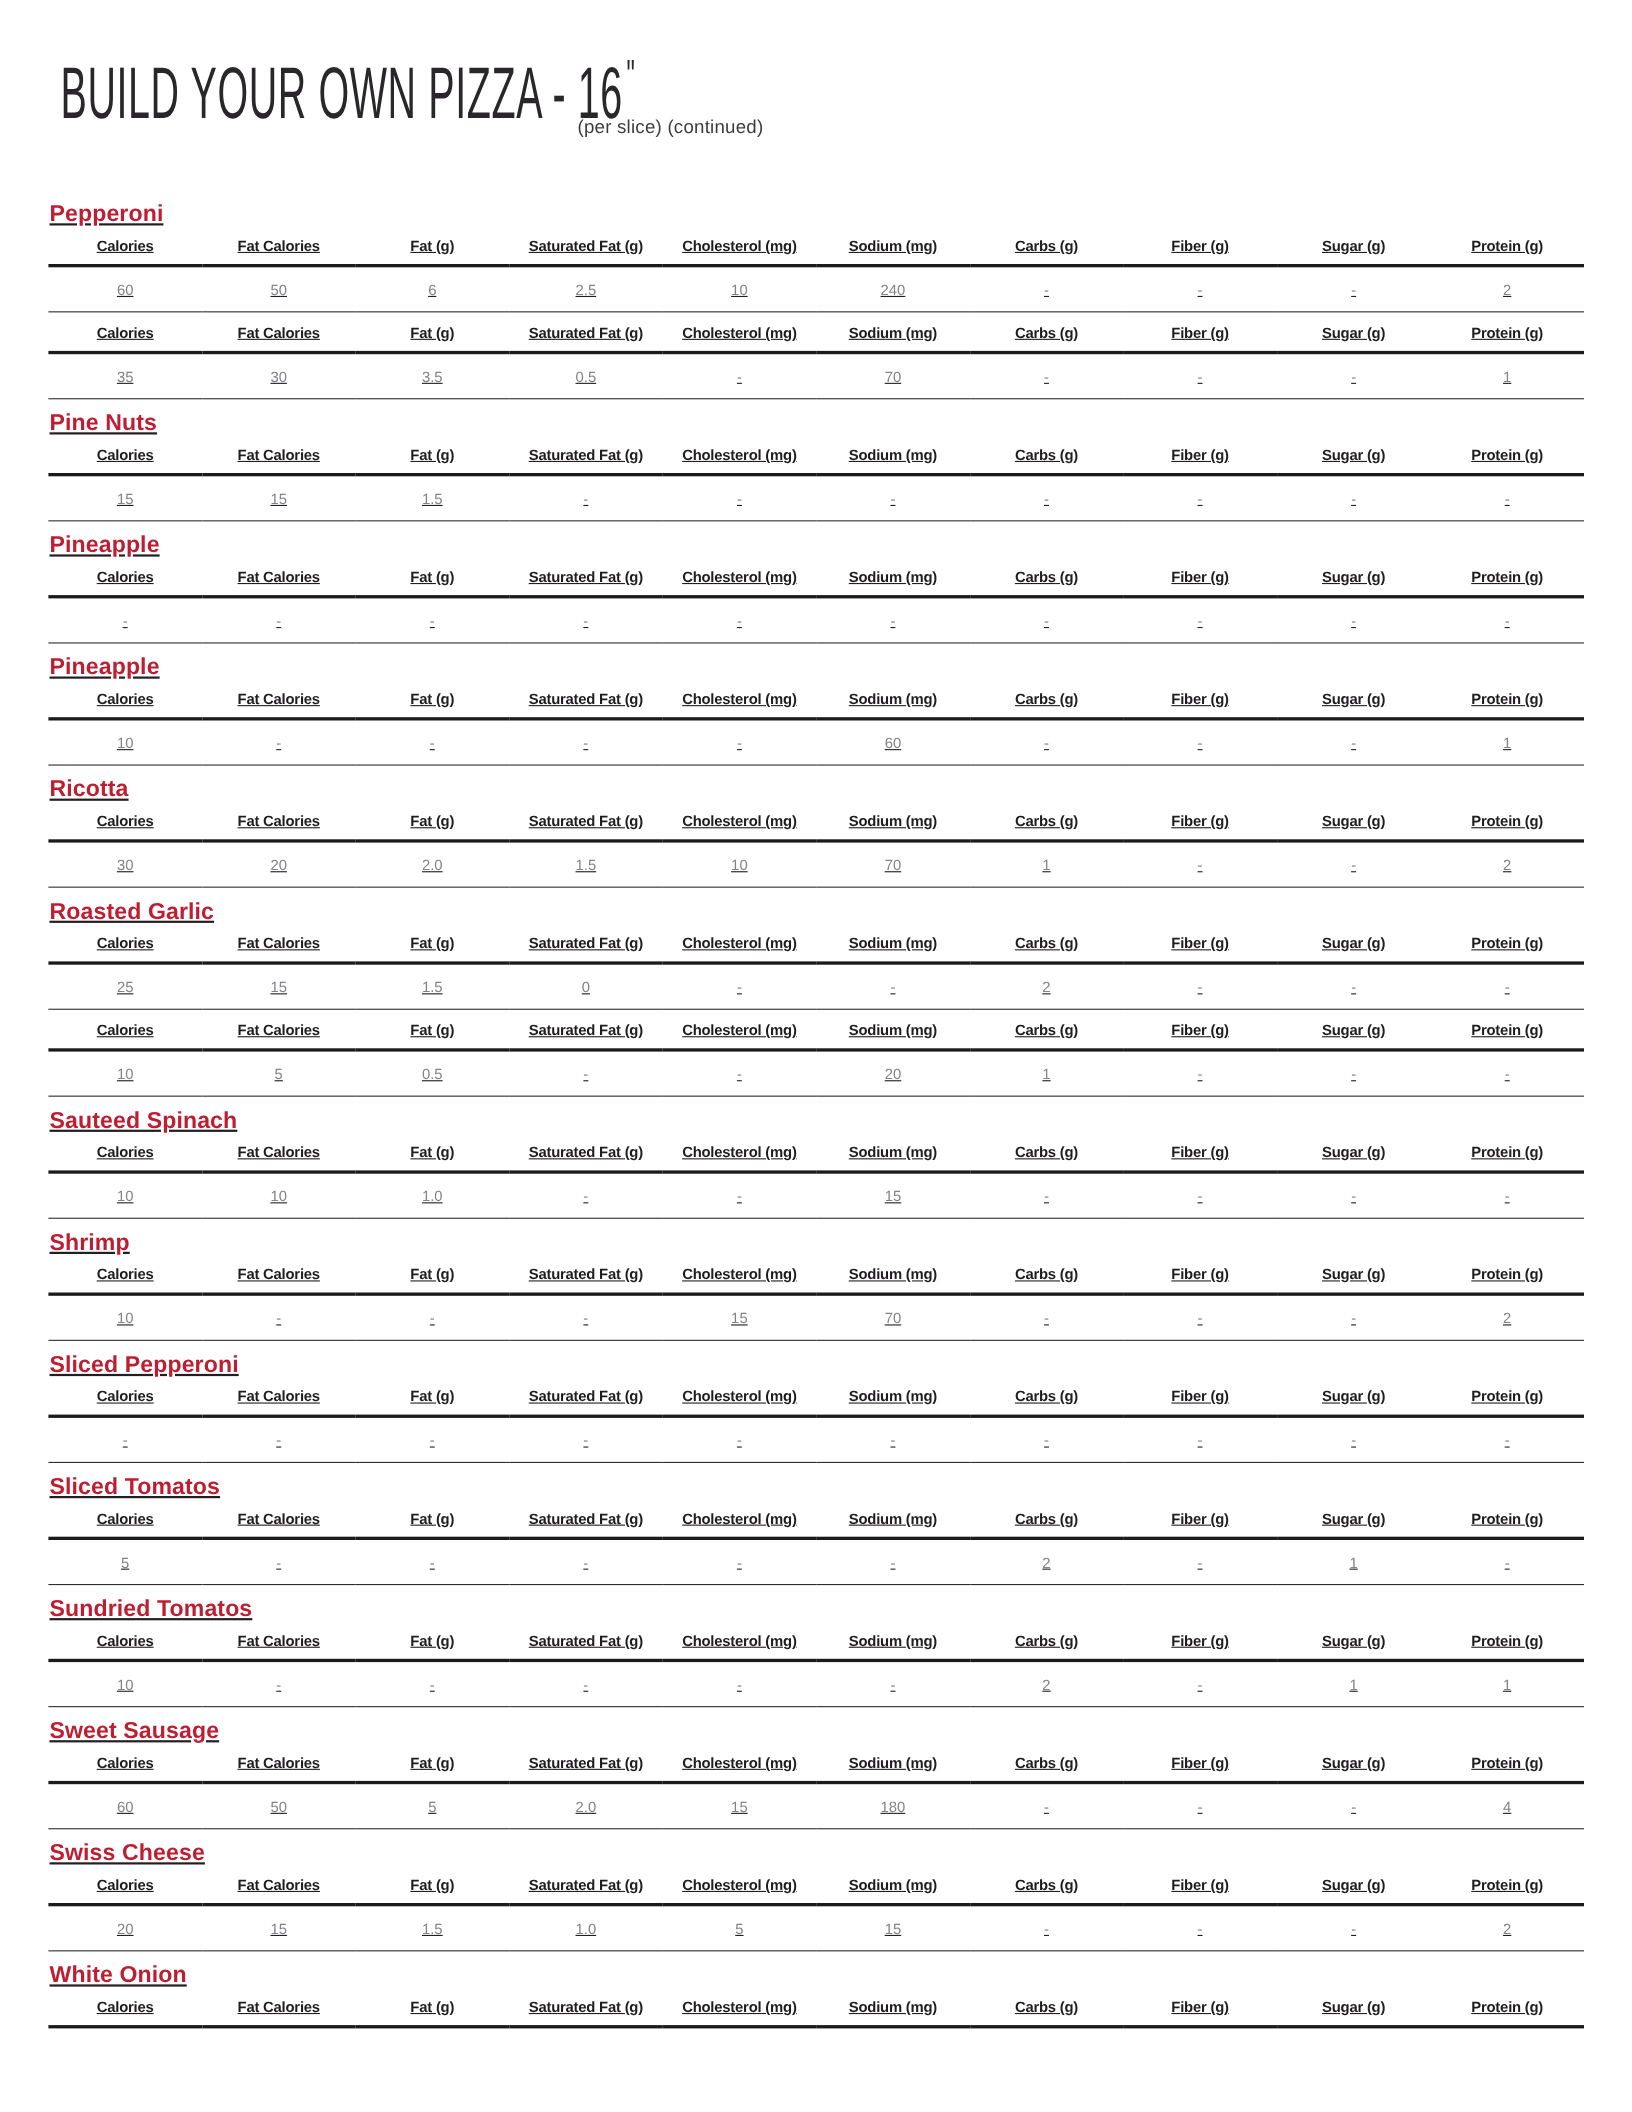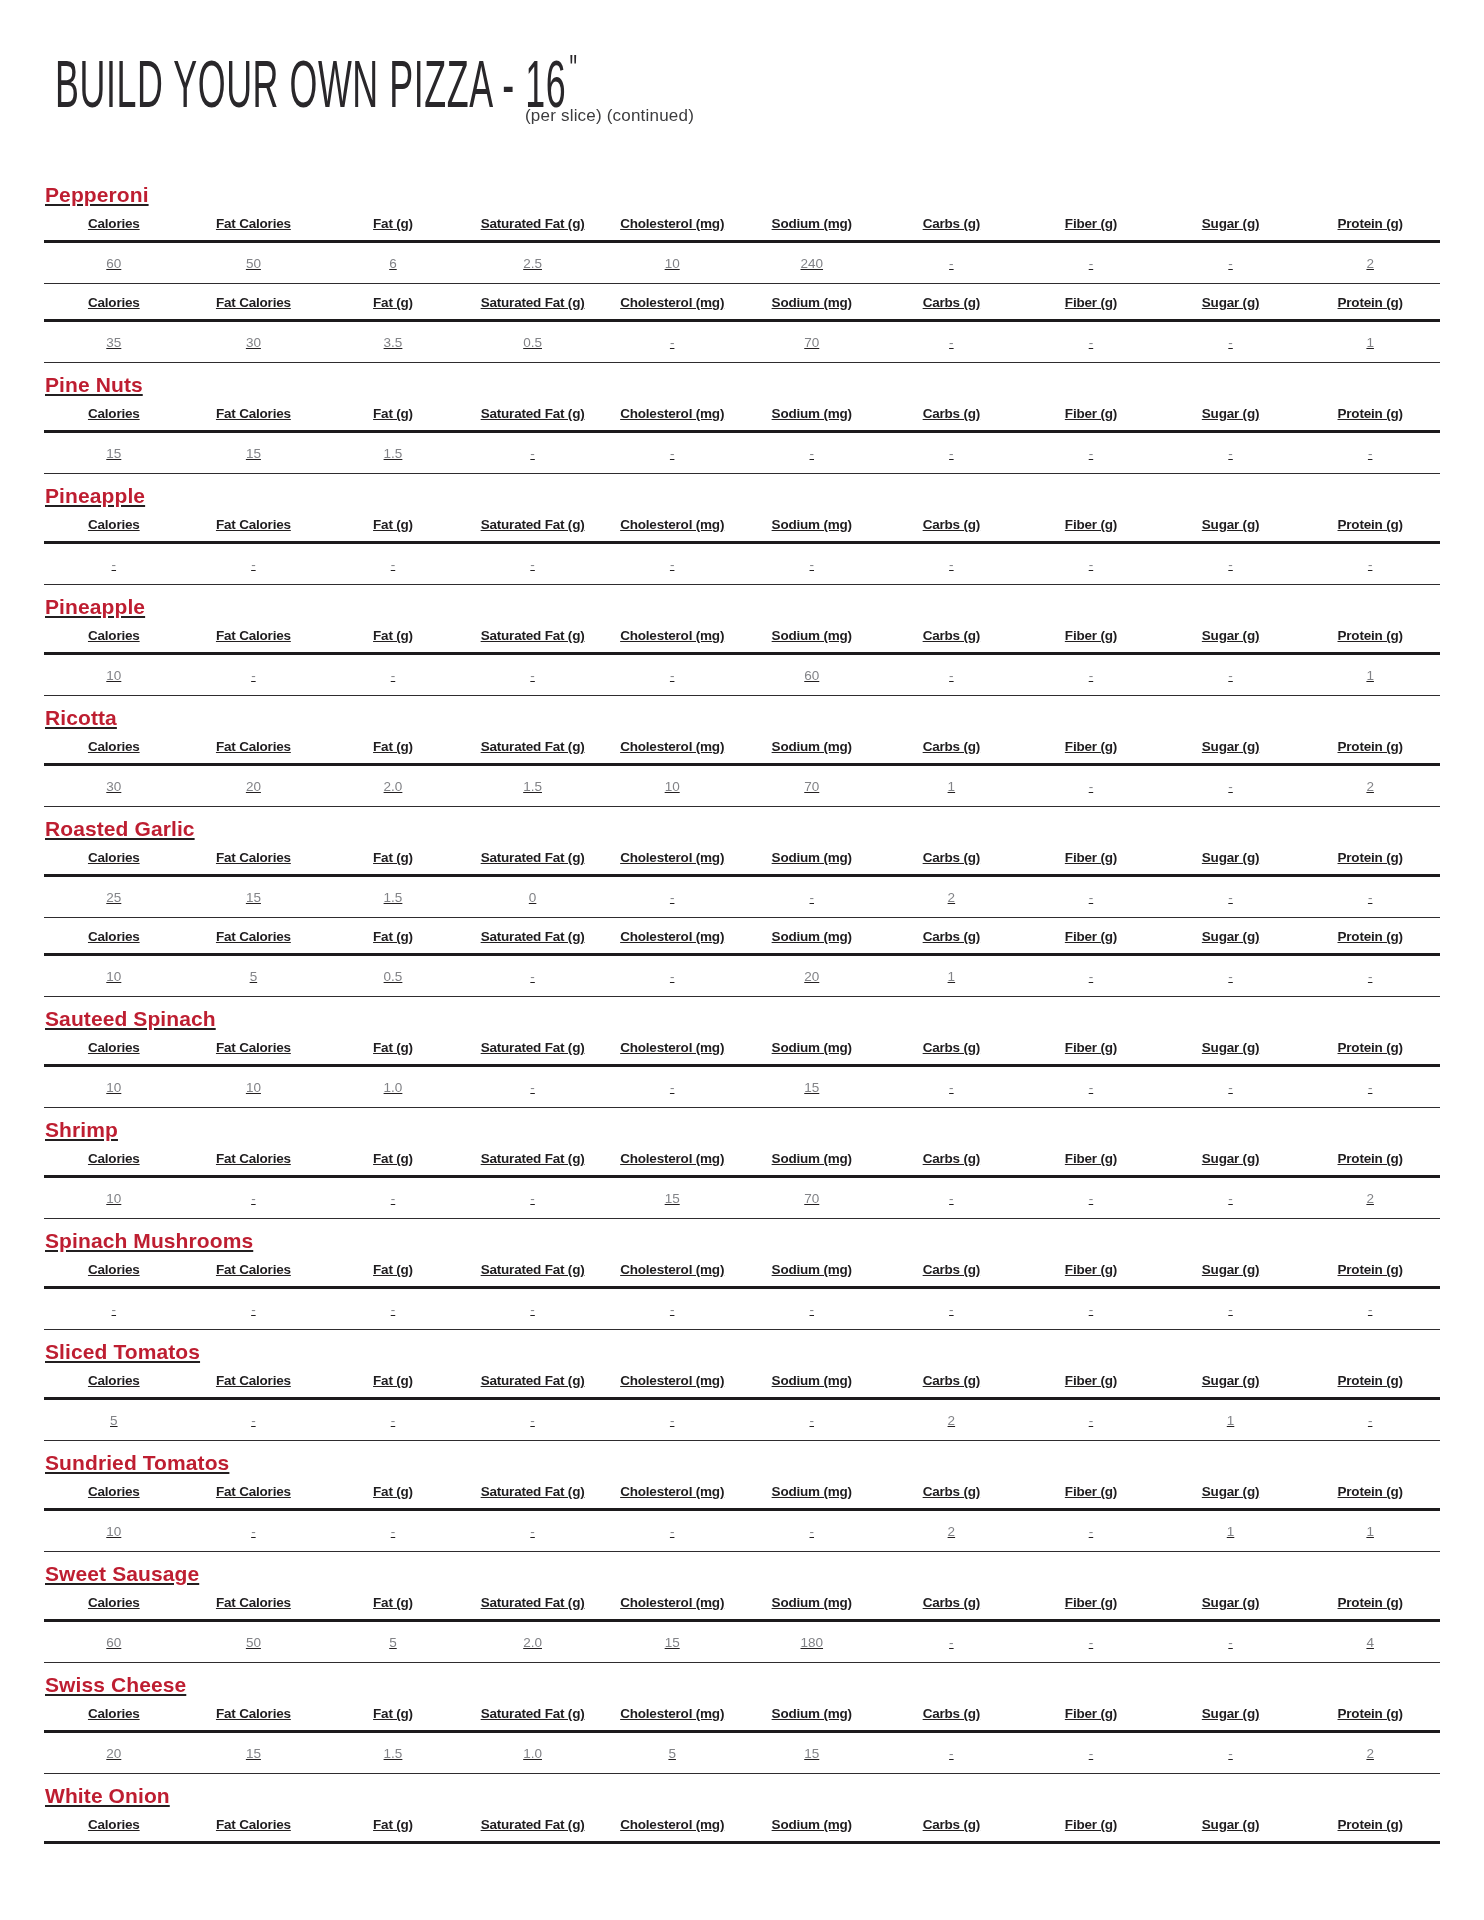--- a/index.html
+++ b/index.html
@@ -435,21 +435,21 @@
               <td>-</td>
               <td>-</td>
               <td>-</td>
               <td>2</td>
             </tr>
       </tbody>
     </table>
   </section>
 
   <section class="topping-section">
-    <h2 class="topping-name">Spinach Mushrooms</h2>
+    <h2 class="topping-name">Sliced Pepperoni</h2>
     <table class="nutrition-table">
       <thead>
         <tr>
               <th>Calories</th>
               <th>Fat Calories</th>
               <th>Fat (g)</th>
               <th>Saturated Fat (g)</th>
               <th>Cholesterol (mg)</th>
               <th>Sodium (mg)</th>
               <th>Carbs (g)</th>

